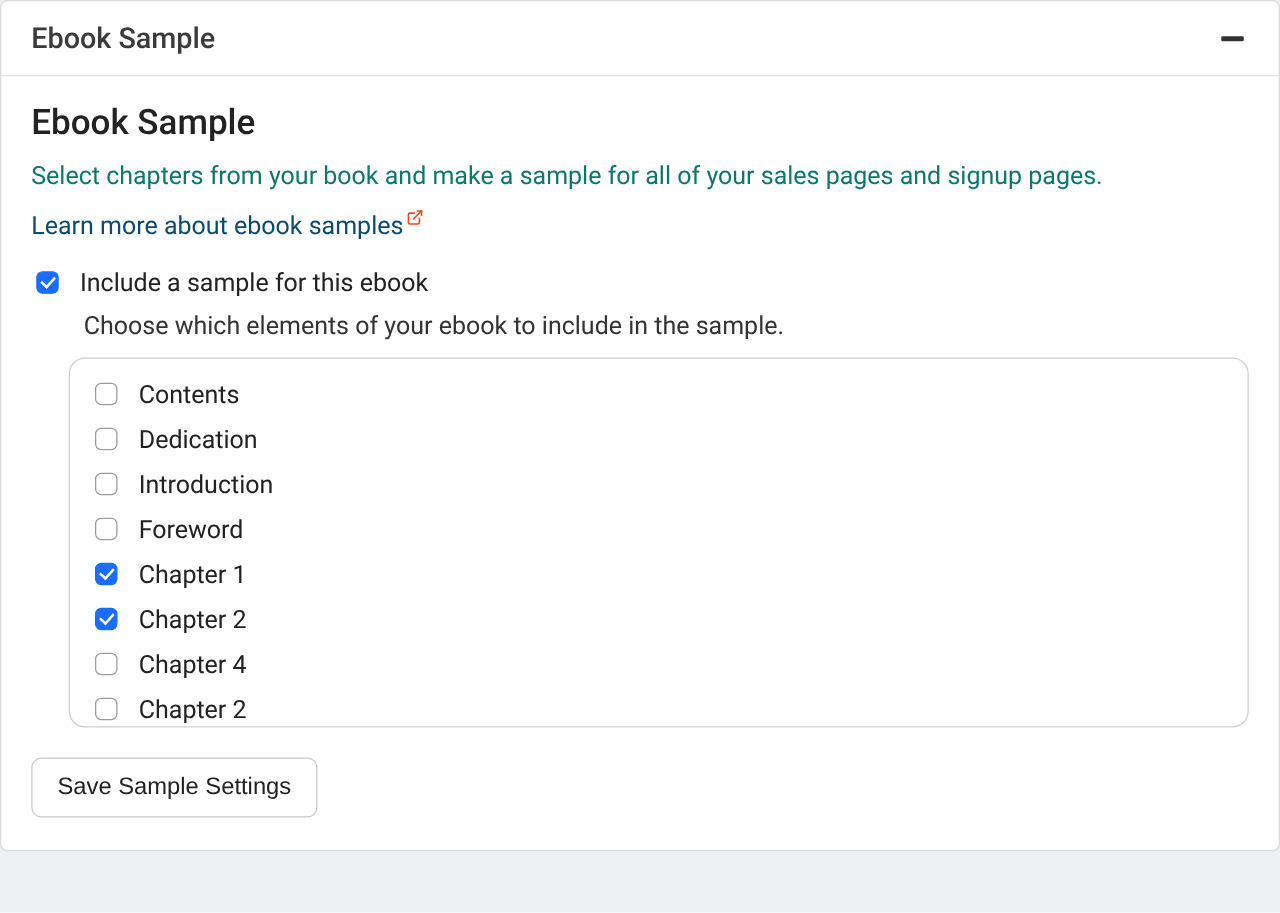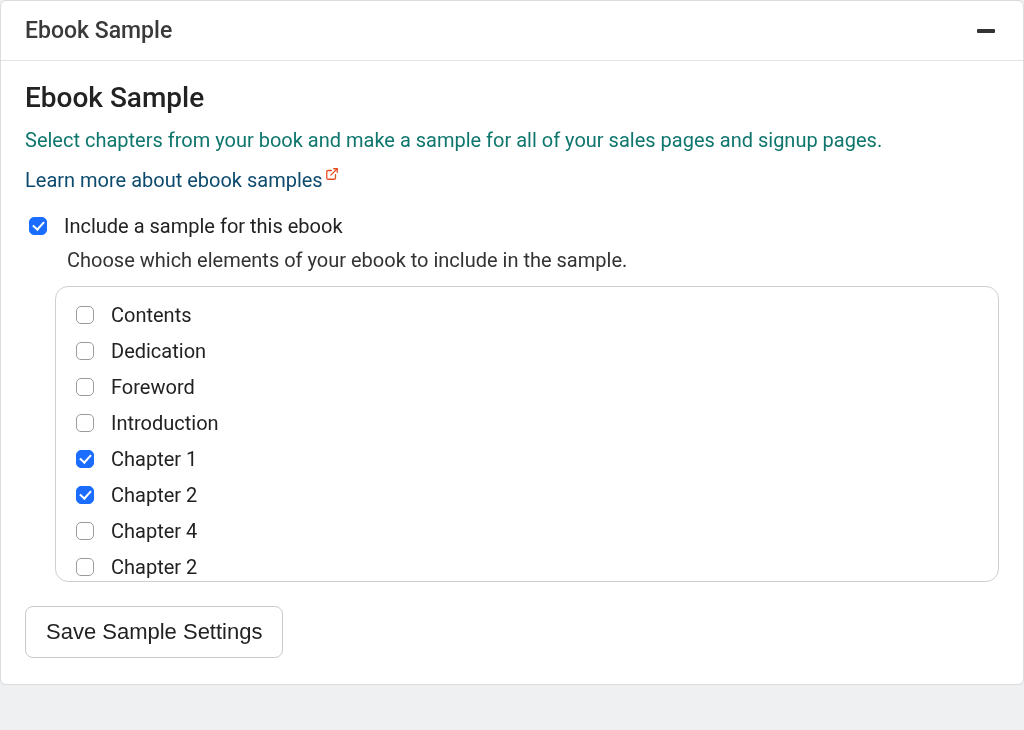--- a/index.html
+++ b/index.html
@@ -151,21 +151,21 @@
     gap: 14px;
     padding: 6px 0;
   }
   .chapter-label {
     font-size: 20px;
     color: #222;
   }
   .save-btn {
     margin-top: 24px;
     padding: 12px 20px;
-    font-size: 22px;
+    font-size: 19px;
     color: #222;
     background: #fff;
     border: 1px solid #c9c9c9;
     border-radius: 8px;
     cursor: pointer;
   }
 </style>
 </head>
 <body>
 
@@ -204,28 +204,28 @@
 
         <div class="chapter-item">
               <input type="checkbox" class="chk" id="chapter-cb-0" style="">
               <label class="chapter-label" for="chapter-cb-0">Contents</label>
             </div>
             <div class="chapter-item">
               <input type="checkbox" class="chk" id="chapter-cb-1" style="">
               <label class="chapter-label" for="chapter-cb-1">Dedication</label>
             </div>
             <div class="chapter-item">
+              <input type="checkbox" class="chk" id="chapter-cb-3" style="">
+              <label class="chapter-label" for="chapter-cb-3">Introduction</label>
+            </div>
+            <div class="chapter-item">
               <input type="checkbox" class="chk" id="chapter-cb-2" style="">
               <label class="chapter-label" for="chapter-cb-2">Foreword</label>
             </div>
             <div class="chapter-item">
-              <input type="checkbox" class="chk" id="chapter-cb-3" style="">
-              <label class="chapter-label" for="chapter-cb-3">Introduction</label>
-            </div>
-            <div class="chapter-item">
               <input type="checkbox" class="chk" id="chapter-cb-4" checked="" style="">
               <label class="chapter-label" for="chapter-cb-4">Chapter 1</label>
             </div>
             <div class="chapter-item">
               <input type="checkbox" class="chk" id="chapter-cb-5" checked="" style="">
               <label class="chapter-label" for="chapter-cb-5">Chapter 2</label>
             </div>
             <div class="chapter-item">
               <input type="checkbox" class="chk" id="chapter-cb-6" style="">
               <label class="chapter-label" for="chapter-cb-6">Chapter 4</label>

